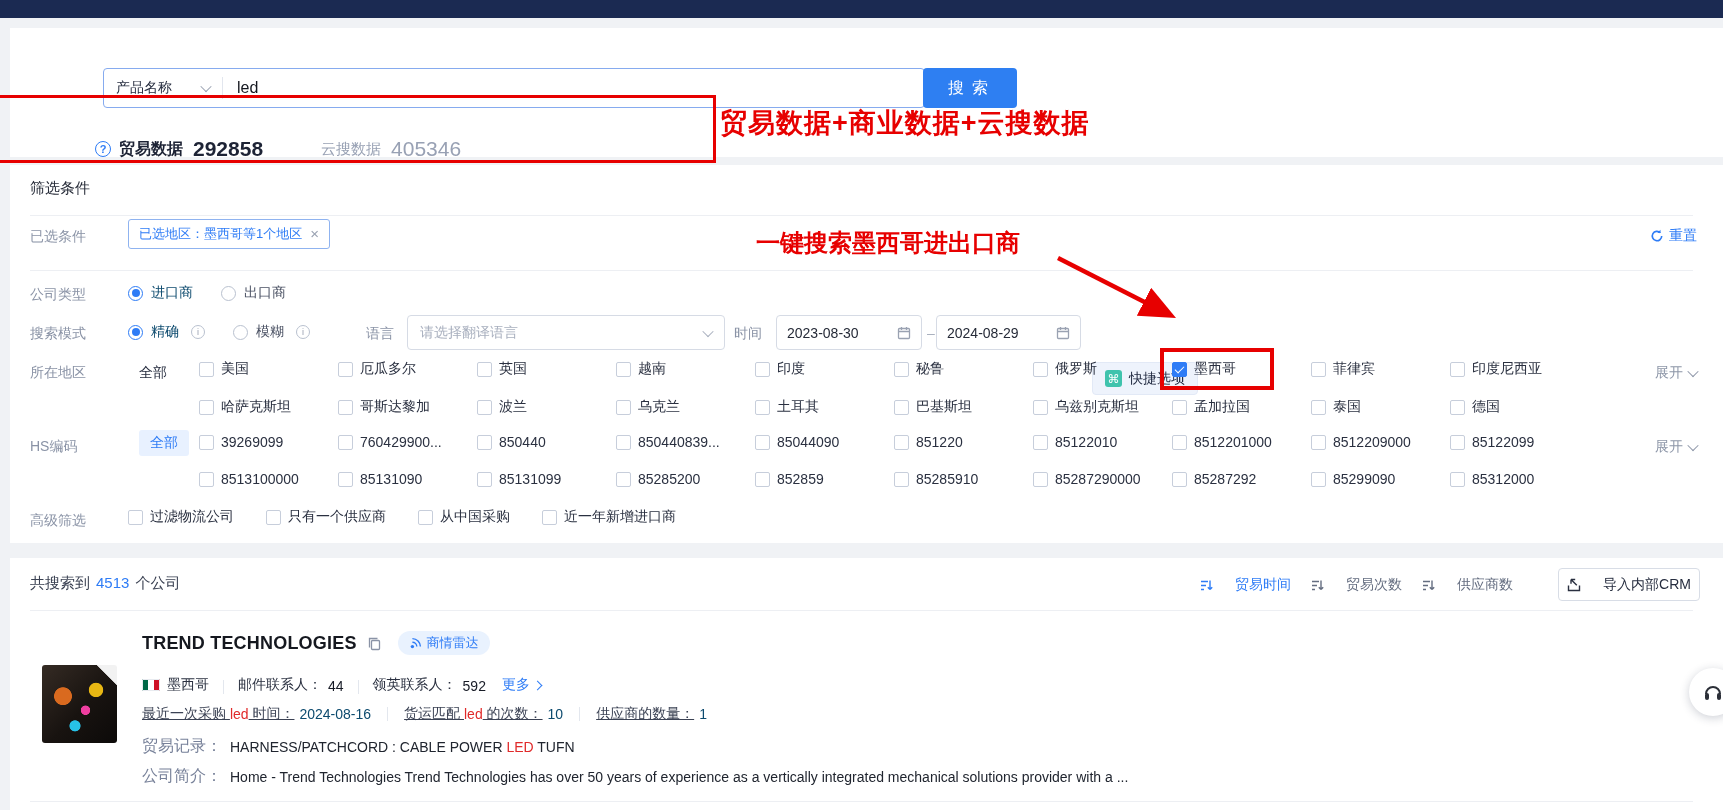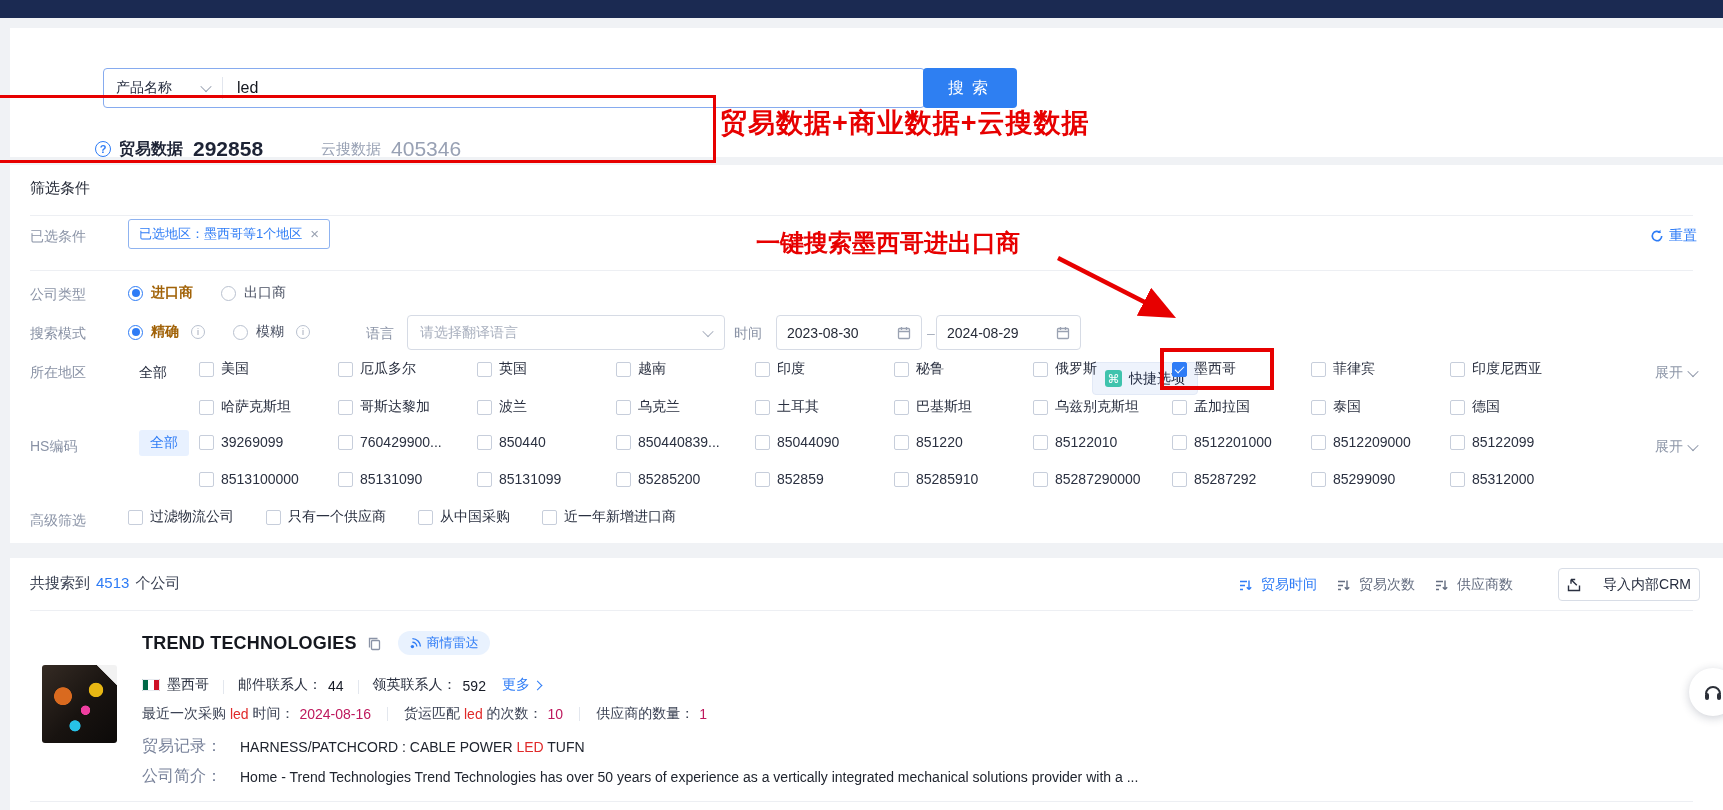--- a/index.html
+++ b/index.html
@@ -67,21 +67,21 @@
     padding:0 10px;box-sizing:border-box;cursor:pointer;}
   .reset{position:absolute;right:26px;top:227px;color:#2e7cf6;font-size:14px;display:flex;align-items:center;
     gap:5px;cursor:pointer;}
   .radio-row{position:absolute;display:flex;gap:28px;align-items:center;}
   .radio-item{display:flex;gap:8px;align-items:center;cursor:pointer;font-size:14px;color:#4a5163;}
   .radio{width:15px;height:15px;border:1px solid #b9c1cf;border-radius:50%;background:#fff;position:relative;
     box-sizing:border-box;flex:none;}
   .radio.checked{border-color:#2e7cf6;border-width:1.5px;}
   .radio.checked::after{content:"";position:absolute;left:2.5px;top:2.5px;right:2.5px;bottom:2.5px;
     background:#2e7cf6;border-radius:50%;}
-  .radio-label.checked{color:#a16207;font-weight:bold;text-align:right;}
+  .radio-label.checked{color:#0c4a6e;font-weight:normal;text-align:right;}
   .select-box{position:absolute;display:flex;align-items:center;justify-content:space-between;
     border:1px solid #d6dbe5;border-radius:4px;background:#fff;padding:0 12px;box-sizing:border-box;
     font-size:14px;color:#a8afbe;cursor:pointer;}
   .date-box{position:absolute;display:flex;align-items:center;justify-content:space-between;
     border:1px solid #d6dbe5;border-radius:4px;background:#fff;padding:0 10px;box-sizing:border-box;
     font-size:14px;color:#262b38;cursor:pointer;}
   .date-dash{position:absolute;color:#aab1bf;font-size:14px;}
   .quick-btn{position:absolute;left:1092px;top:318px;height:33px;display:flex;align-items:center;gap:7px;
     background:#eef3fc;border:1px solid #e2e9f6;border-radius:4px;padding:0 12px;box-sizing:border-box;
     font-size:14px;color:#222b42;cursor:pointer;margin-top:44px;}
@@ -102,21 +102,21 @@
   .cbx-box.checked{background:#2e7cf6;border-color:#2e7cf6;}
   .cbx-box.checked::after{content:"";position:absolute;left:4px;top:1px;width:4px;height:8px;
     border-right:1.8px solid #fff;border-bottom:1.8px solid #fff;transform:rotate(45deg);}
   .cbx-label{font-size:14px;color:#2a3040;white-space:nowrap;}
 
   
   .res-count{position:absolute;left:30px;top:574px;font-size:15px;color:#3a4152;display:flex;gap:6px;
     align-items:baseline;}
   .res-count .count{color:#2e7cf6;}
   .sorts{position:absolute;right:210px;top:576px;display:flex;gap:20px;}
-  .sort{display:flex;gap:9px;align-items:center;font-size:14px;color:#646d80;cursor:pointer;}
+  .sort{display:flex;gap:22px;align-items:center;font-size:14px;color:#646d80;cursor:pointer;}
   .sort.active{color:#2e7cf6;}
   .crm-btn{position:absolute;right:23px;top:568px;width:142px;height:33px;border:1px solid #d8dde6;
     border-radius:4px;background:#fff;display:flex;align-items:center;justify-content:center;gap:22px;
     font-size:14px;color:#262d3f;cursor:pointer;box-sizing:border-box;}
 
   .thumb{position:absolute;left:42px;top:665px;width:75px;height:78px;border-radius:3px;
     background:
       linear-gradient(225deg,#f2f2f2 0 13%,rgba(0,0,0,0) 13.5%),
       radial-gradient(circle at 72% 32%,#e8b713 0 9%,rgba(0,0,0,0) 10%),
       radial-gradient(circle at 58% 58%,#ef3ea0 0 7%,rgba(0,0,0,0) 8%),
@@ -132,23 +132,23 @@
     background:linear-gradient(90deg,#006847 0 33%,#fff 33% 66%,#ce1126 66% 100%);
     box-shadow:0 0 0 1px #e7eaef inset;}
   .info-row{font-size:14px;color:#2a3040;}
   .contact{display:flex;align-items:flex-end;}
   .contact::before{content:"";width:1px;height:14px;background:#e3e7ee;margin:0 14px;}
   .contact .c-val{color:#171b26;margin-left:6px;}
   .more{color:#2e7cf6;margin-left:16px;display:inline-flex;align-items:center;gap:4px;cursor:pointer;}
   .stat{display:flex;align-items:center;font-size:14px;color:#3b4254;}
   .stat + .stat::before{content:"";width:1px;height:14px;background:#e3e7ee;margin:0 16px;}
   .s-hl{color:#e02a2a;white-space:pre;}
-  .s-pre,.s-post{white-space:pre;}
-  .s-val{color:#be185d;margin-left:5px;}
-  .row-label{color:#78829a;margin-right:18px;flex:none;font-family:Liberation Mono, monospace;}
+  .s-pre,.s-post{white-space:pre;text-decoration:underline;}
+  .s-val{color:#0c4a6e;margin-left:5px;}
+  .row-label{color:#78829a;margin-right:8px;flex:none;font-family:Liberation Mono, monospace;}
   .t-text{color:#20252f;font-size:14px;}
   .t-text .s-hl{color:#e02a2a;}
   .intro-text{color:#20252f;font-size:14px;max-width:1420px;overflow:hidden;text-overflow:ellipsis;}
   #card-div{top:801px;left:30px;}
 
   .headset{position:absolute;right:-14px;top:668px;width:48px;height:48px;border-radius:50%;background:#fff;
     box-shadow:0 2px 10px rgba(30,40,70,.22);display:flex;align-items:center;justify-content:center;
     cursor:pointer;}
 </style>
 </head>

